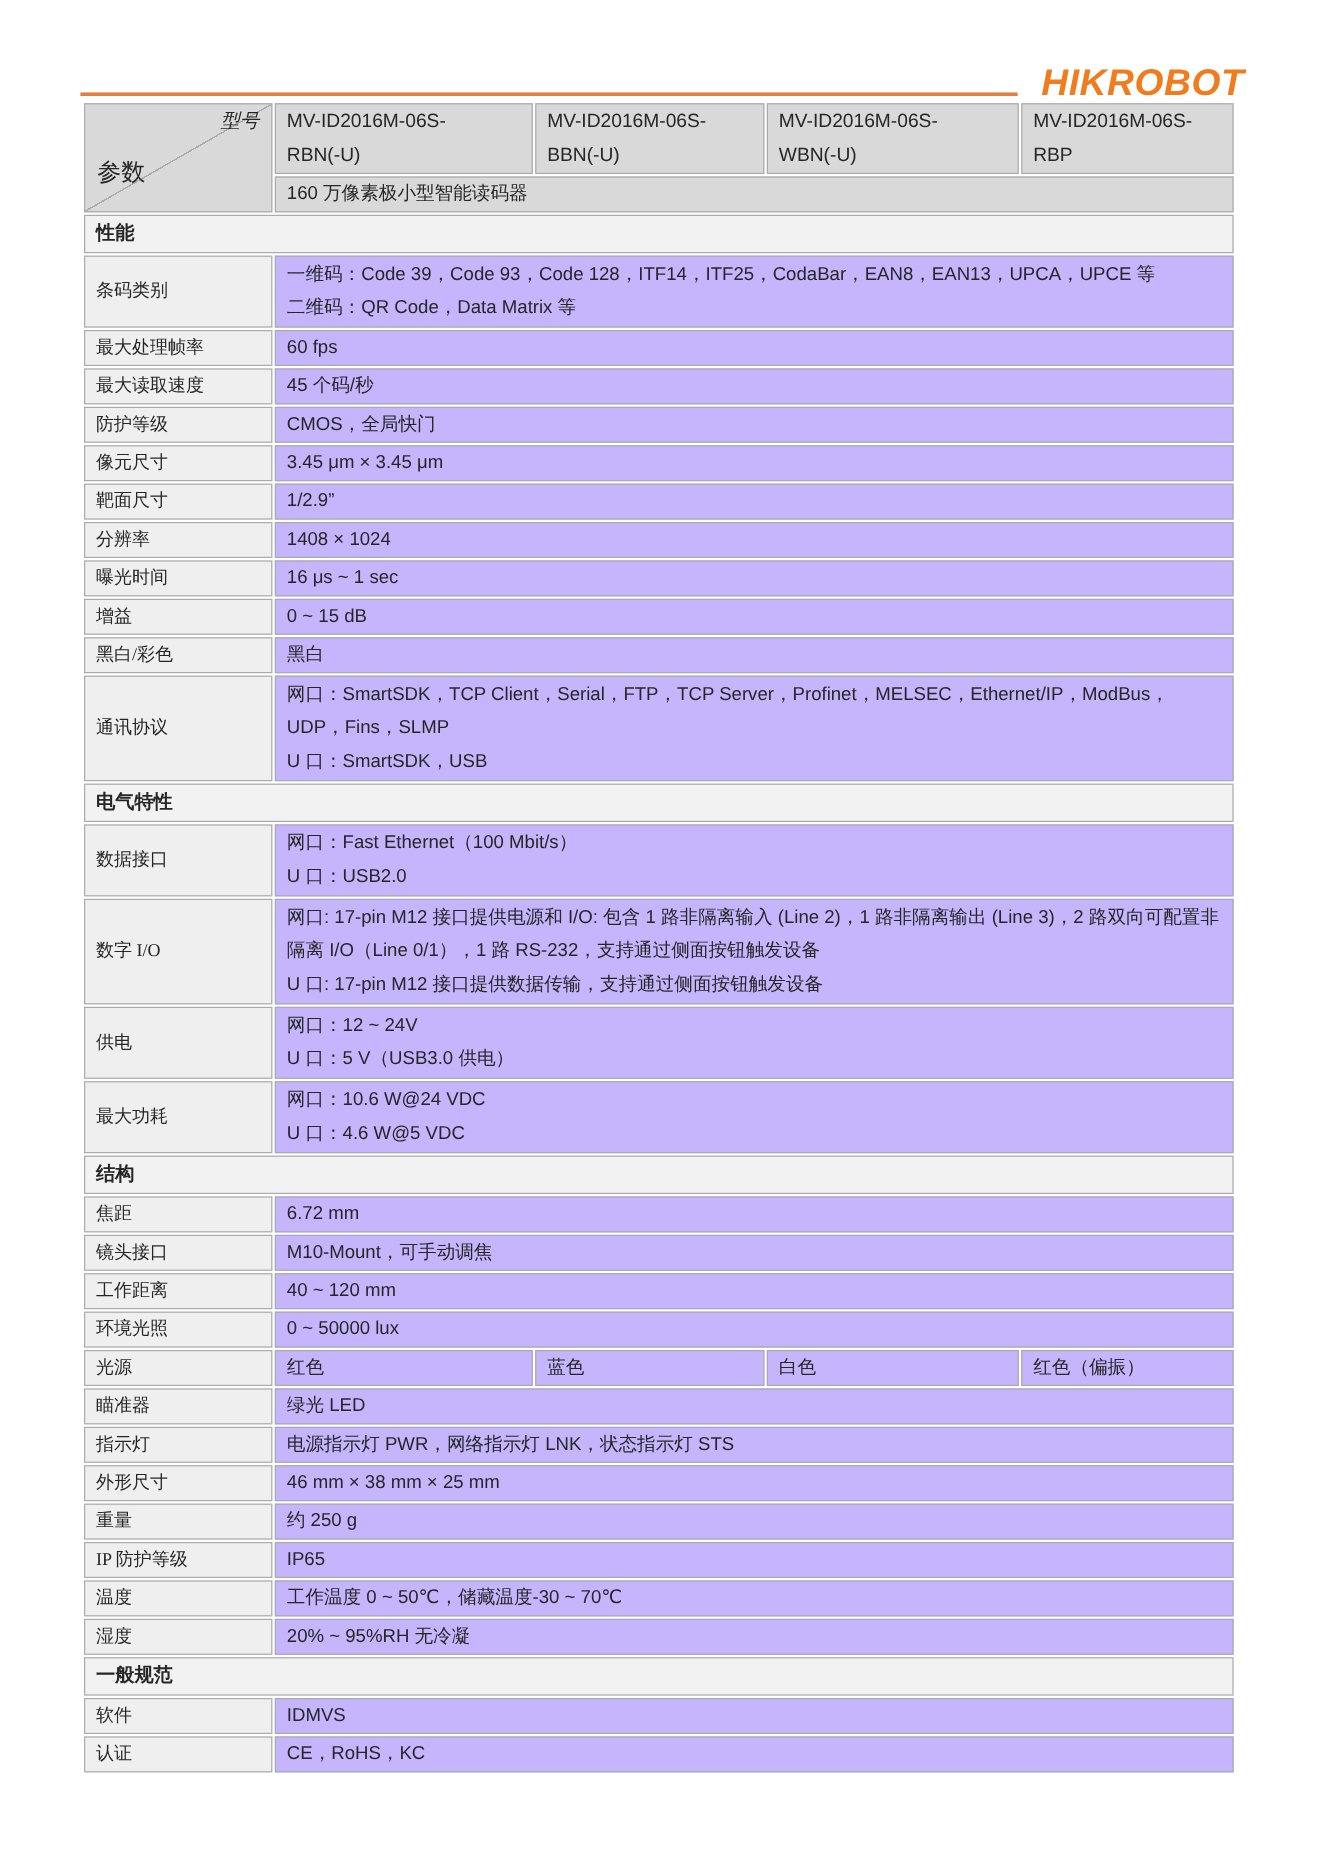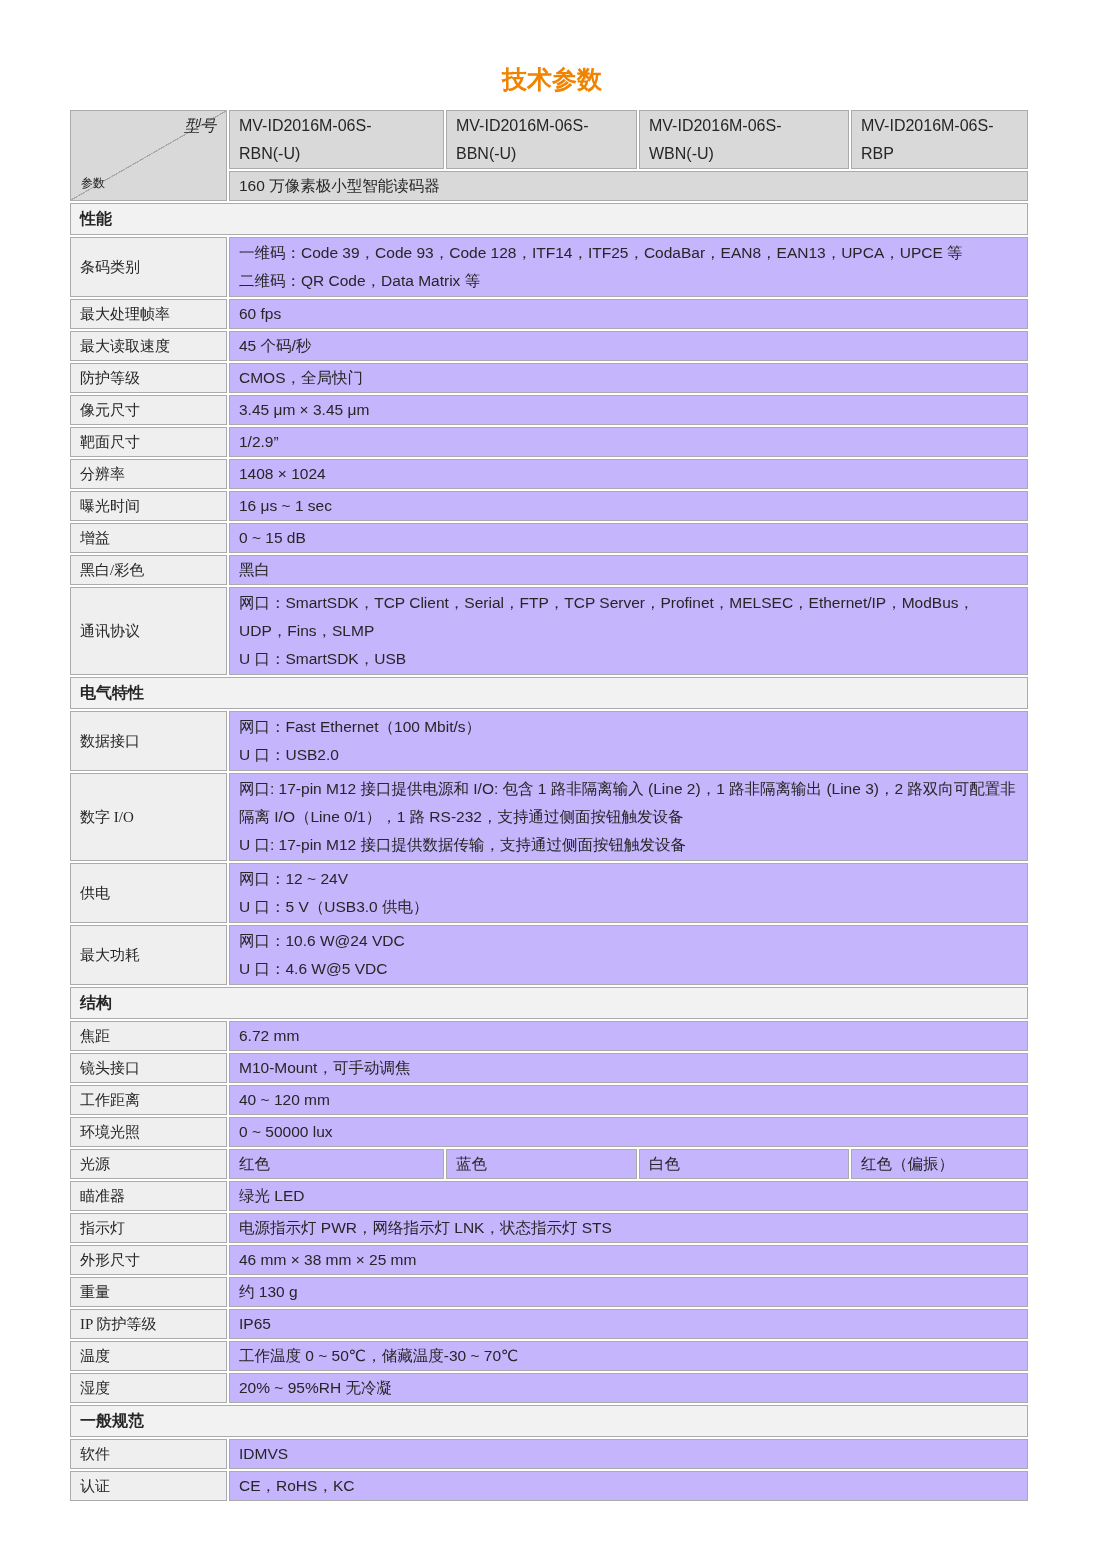--- a/index.html
+++ b/index.html
@@ -55,36 +55,39 @@
     background:
       linear-gradient(to bottom right,
         rgba(0,0,0,0) calc(50% - 0.6px),
         var(--table-border) calc(50% - 0.6px),
         var(--table-border) calc(50% + 0.6px),
         rgba(0,0,0,0) calc(50% + 0.6px)),
       var(--header-cell-bg);
     position:relative;padding:0;
   }
   .corner-top-right{position:absolute;top:1px;right:10px;line-height:28px;font-size:16px;font-style:italic;}
-  .corner-bottom-left{position:absolute;bottom:3px;left:10px;line-height:28px;font-size:12px;}
+  .corner-bottom-left{position:absolute;bottom:18px;left:10px;line-height:28px;font-size:20px;}
   td.section{
     background:var(--section-row-bg);
     font-weight:700;font-size:16px;line-height:30px;
   }
   td.label{background:var(--label-cell-bg);font-size:15px;font-family:Liberation Serif, serif;}
   td.value{background:#c4b5fd;}
   tr.multi td{padding-top:1px;padding-bottom:1px;}
 </style>
 </head>
 <body>
 
 <div class="content">
 
-
-  <h1 class="page-title">技术参数</h1>
+  <div class="masthead">
+    <div class="rule"></div>
+    <div class="logo">HIKROBOT</div>
+  </div>
+
 
   <table class="spec">
     <colgroup>
       <col style="width:157px">
         <col style="width:215px">
         <col style="width:191px">
         <col style="width:210px">
         <col style="width:177px">
     </colgroup>
     <tbody id="spec-body">
@@ -211,21 +214,21 @@
         <tr>
           <td class="label">指示灯</td>
           <td class="value" colspan="4">电源指示灯 PWR，网络指示灯 LNK，状态指示灯 STS</td>
         </tr>
         <tr>
           <td class="label">外形尺寸</td>
           <td class="value" colspan="4">46 mm × 38 mm × 25 mm</td>
         </tr>
         <tr>
           <td class="label">重量</td>
-          <td class="value" colspan="4">约 130 g</td>
+          <td class="value" colspan="4">约 250 g</td>
         </tr>
         <tr>
           <td class="label">IP 防护等级</td>
           <td class="value" colspan="4">IP65</td>
         </tr>
         <tr>
           <td class="label">温度</td>
           <td class="value" colspan="4">工作温度 0 ~ 50℃，储藏温度-30 ~ 70℃</td>
         </tr>
         <tr>

